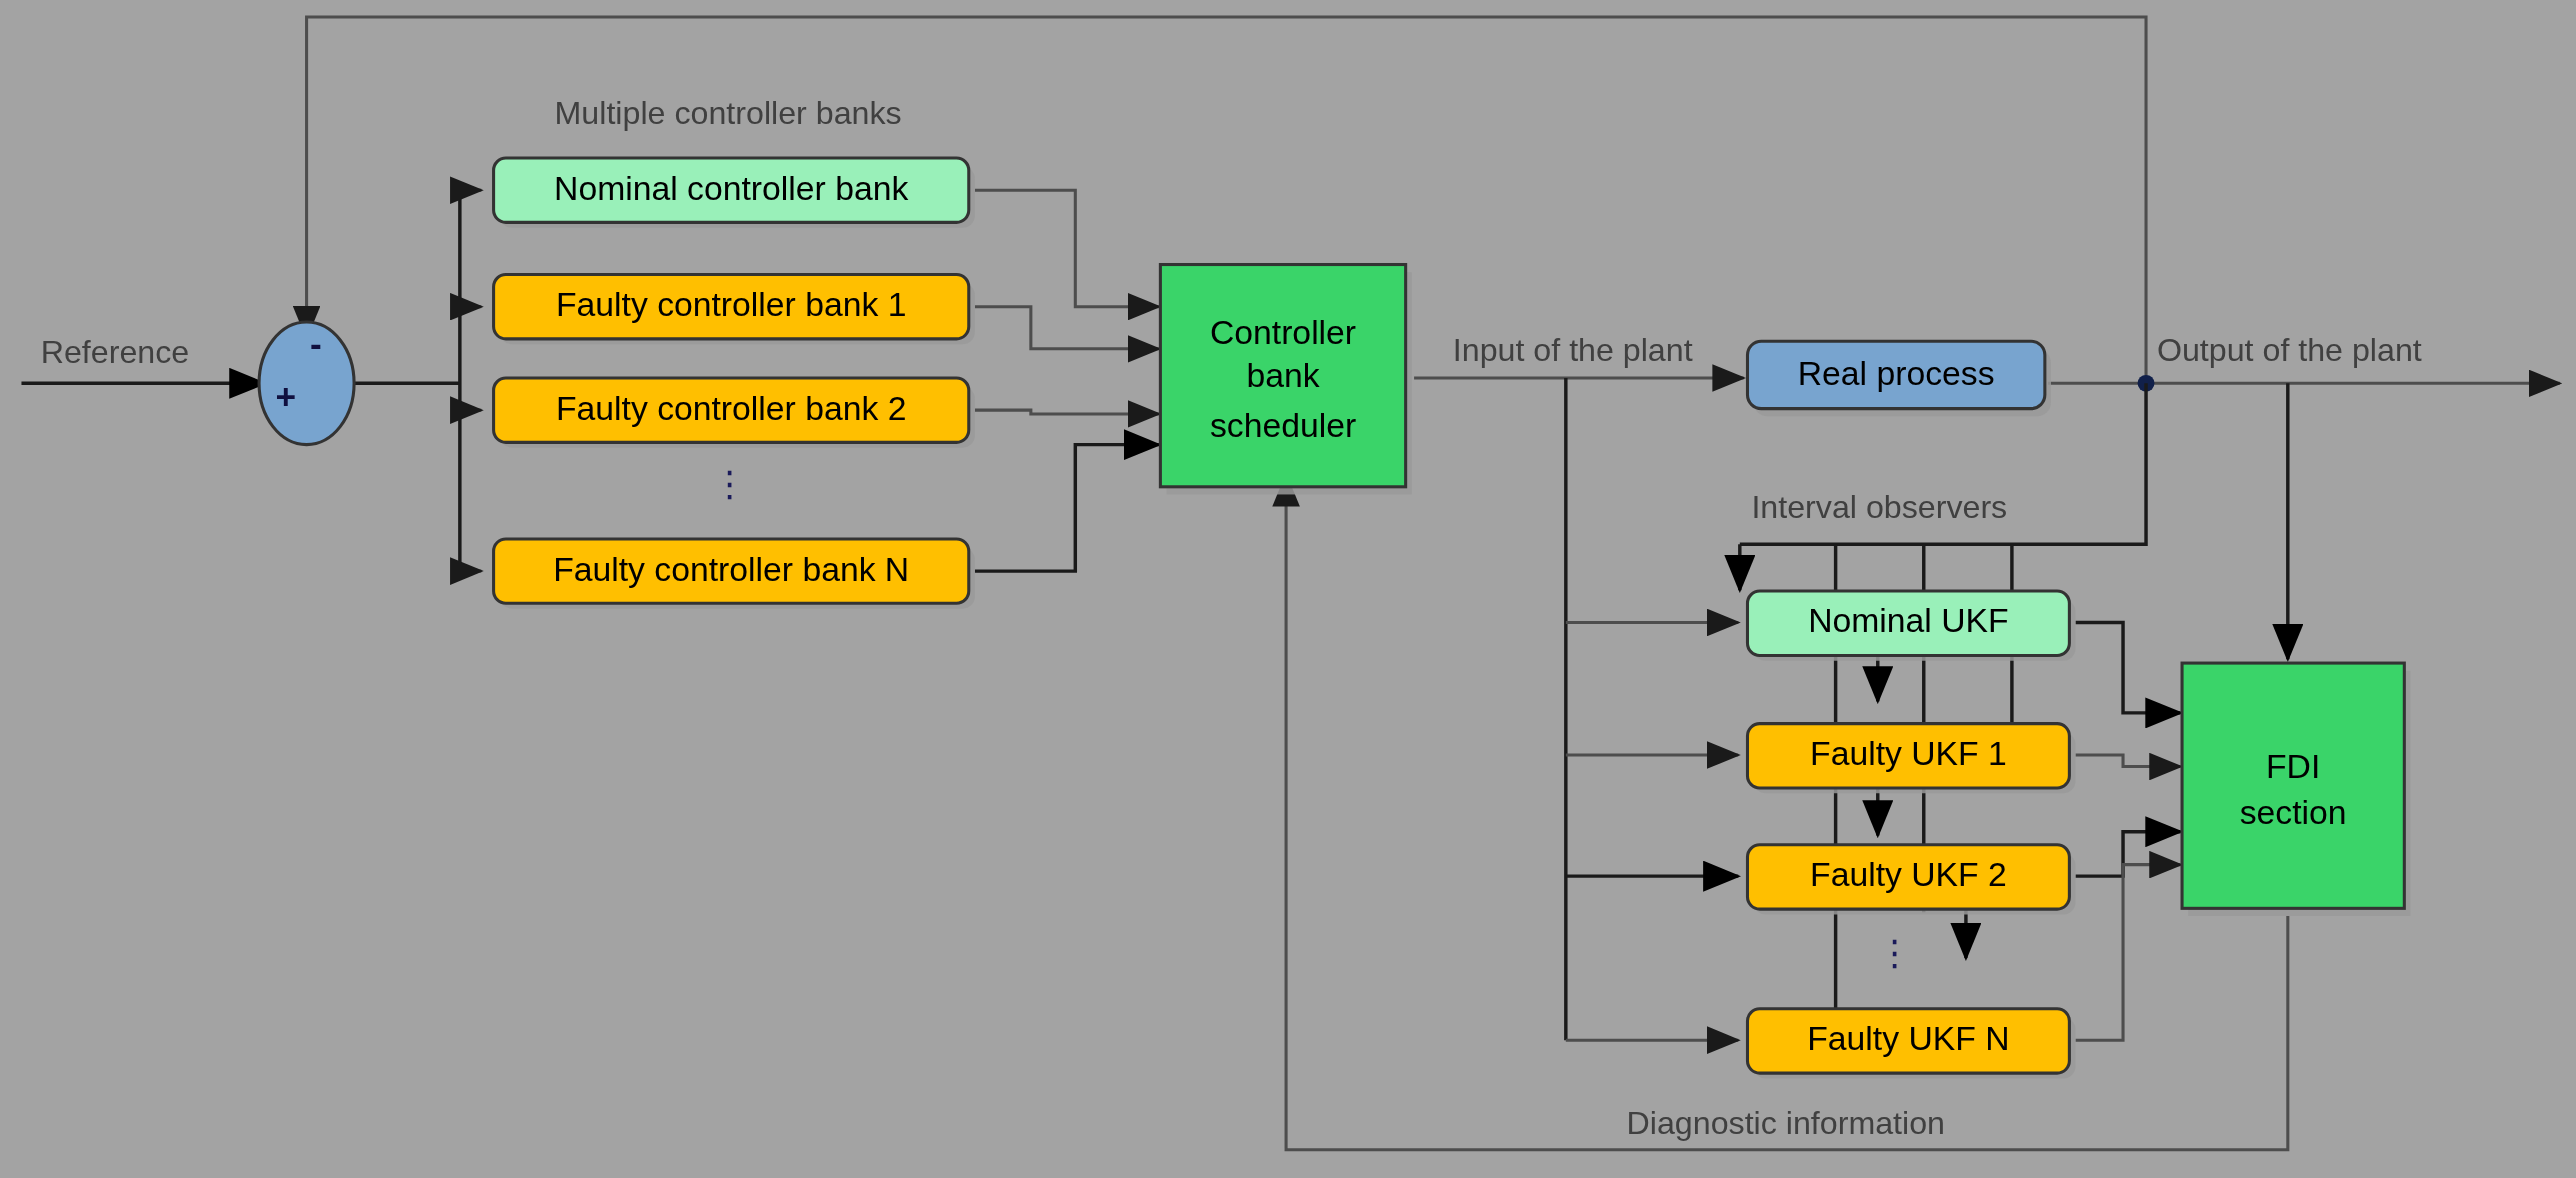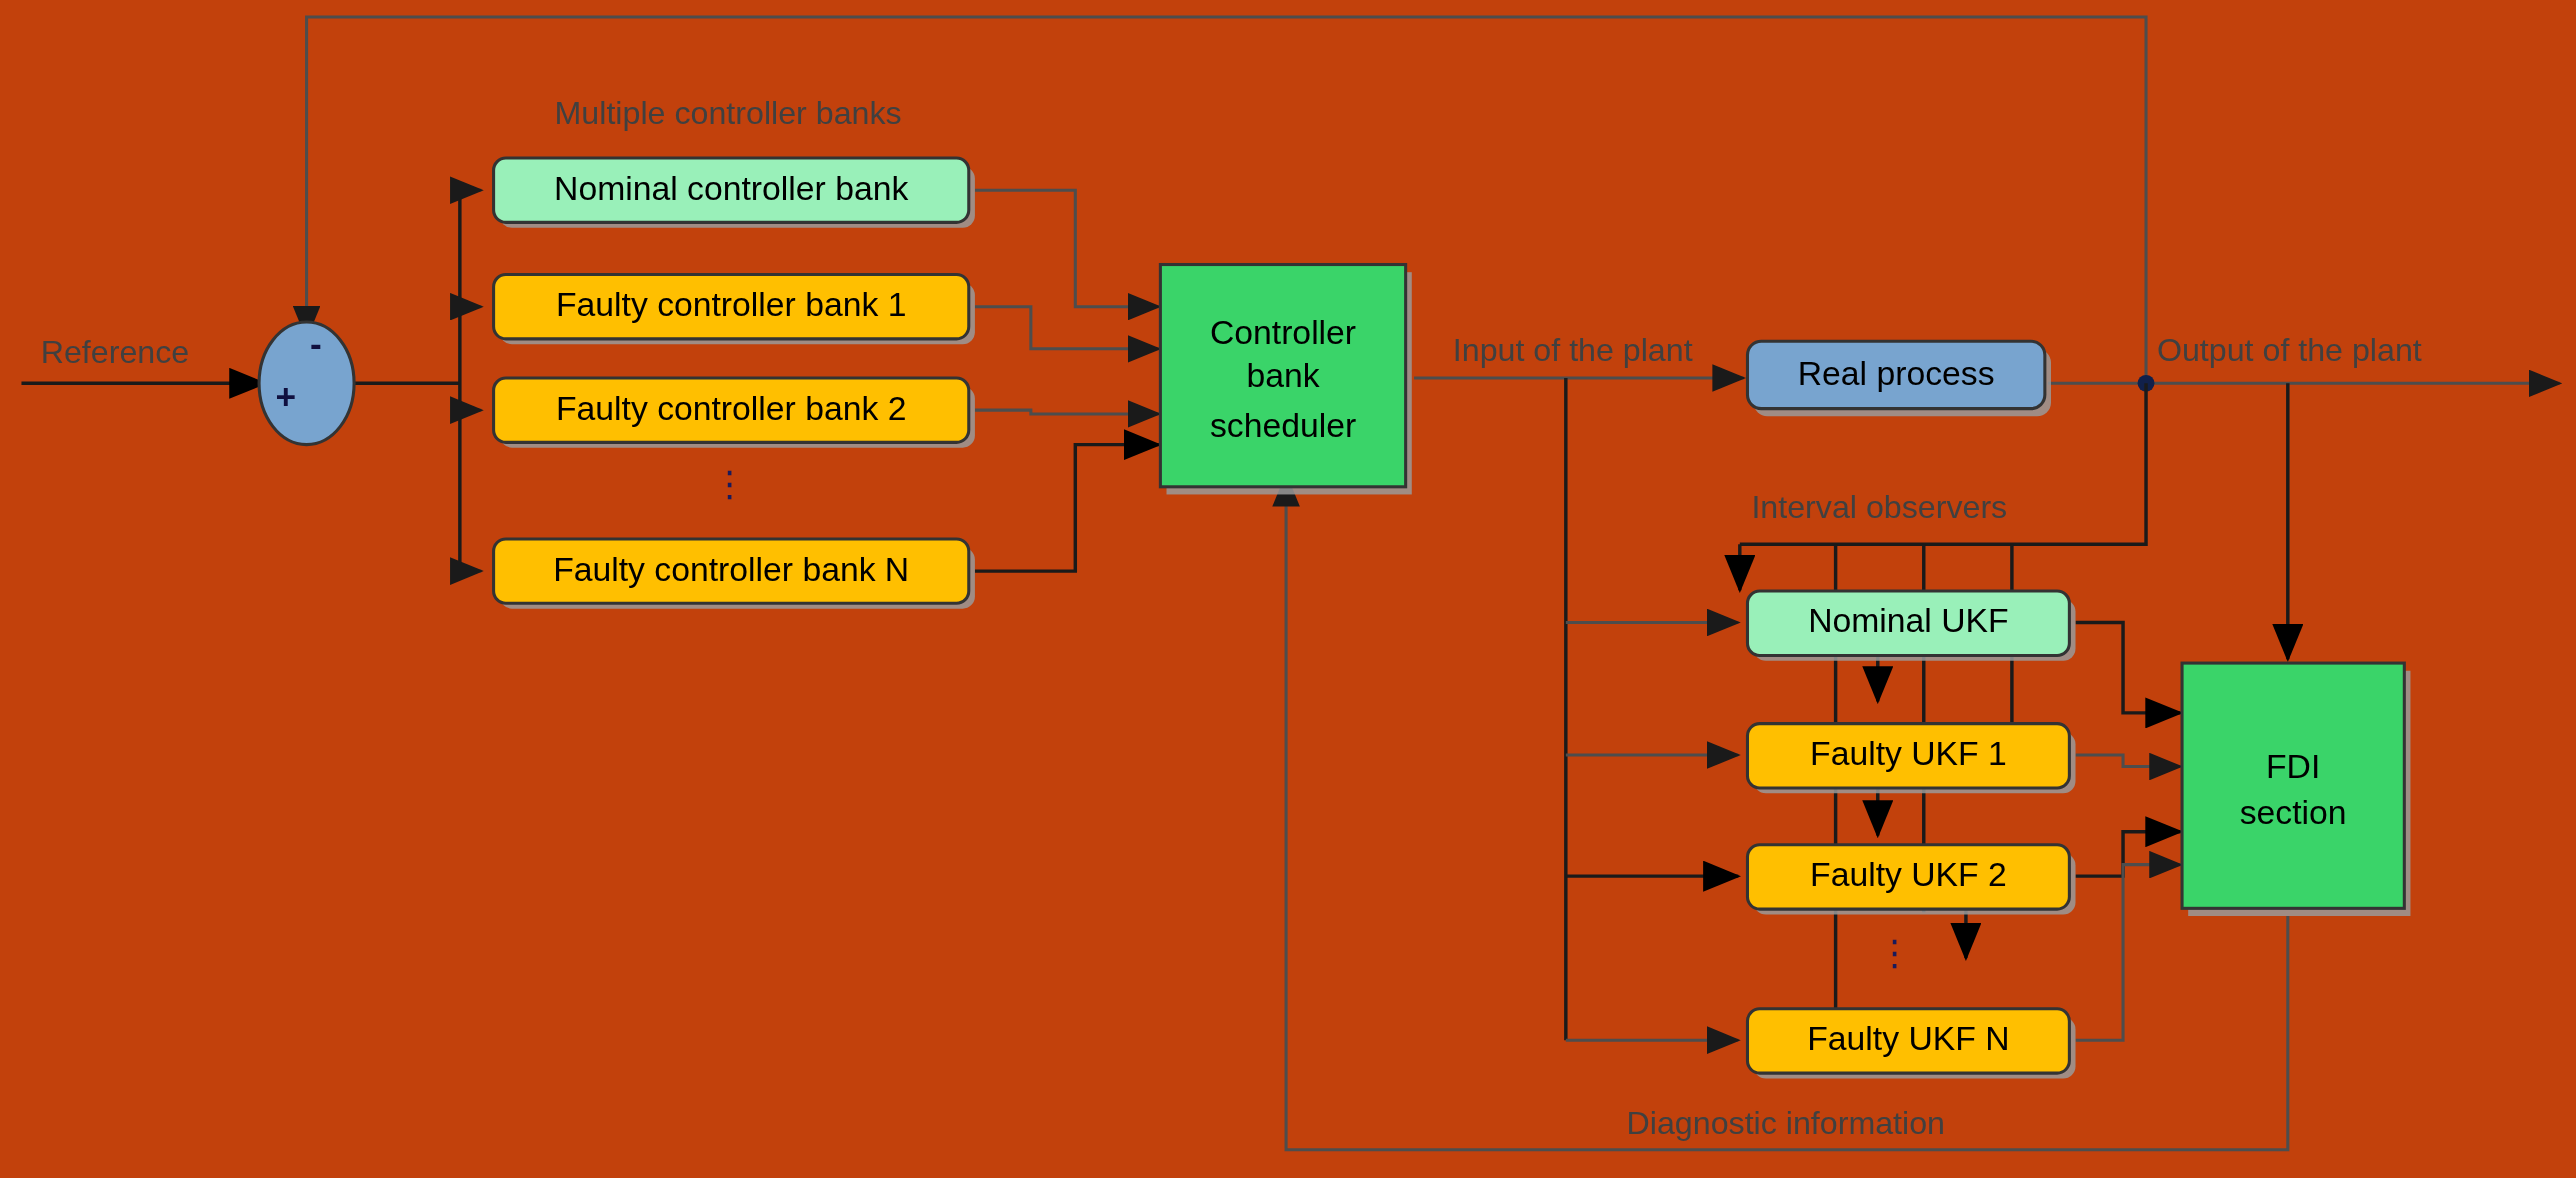--- a/index.html
+++ b/index.html
@@ -10,21 +10,21 @@
   body {
     width: 2576px;
     height: 1179px;
     font-family: "Liberation Sans", sans-serif;
     overflow: hidden;
   }
   #diagram-root {
     position: relative;
     width: 2576px;
     height: 1179px;
-    background: #c2410c;
+    background: #a3a3a3;
   }
   svg#diagram-svg {
     position: absolute;
     top: 0;
     left: 0;
     width: 2576px;
     height: 1179px;
   }
   .box-label {
     font-family: "Liberation Sans", sans-serif;

